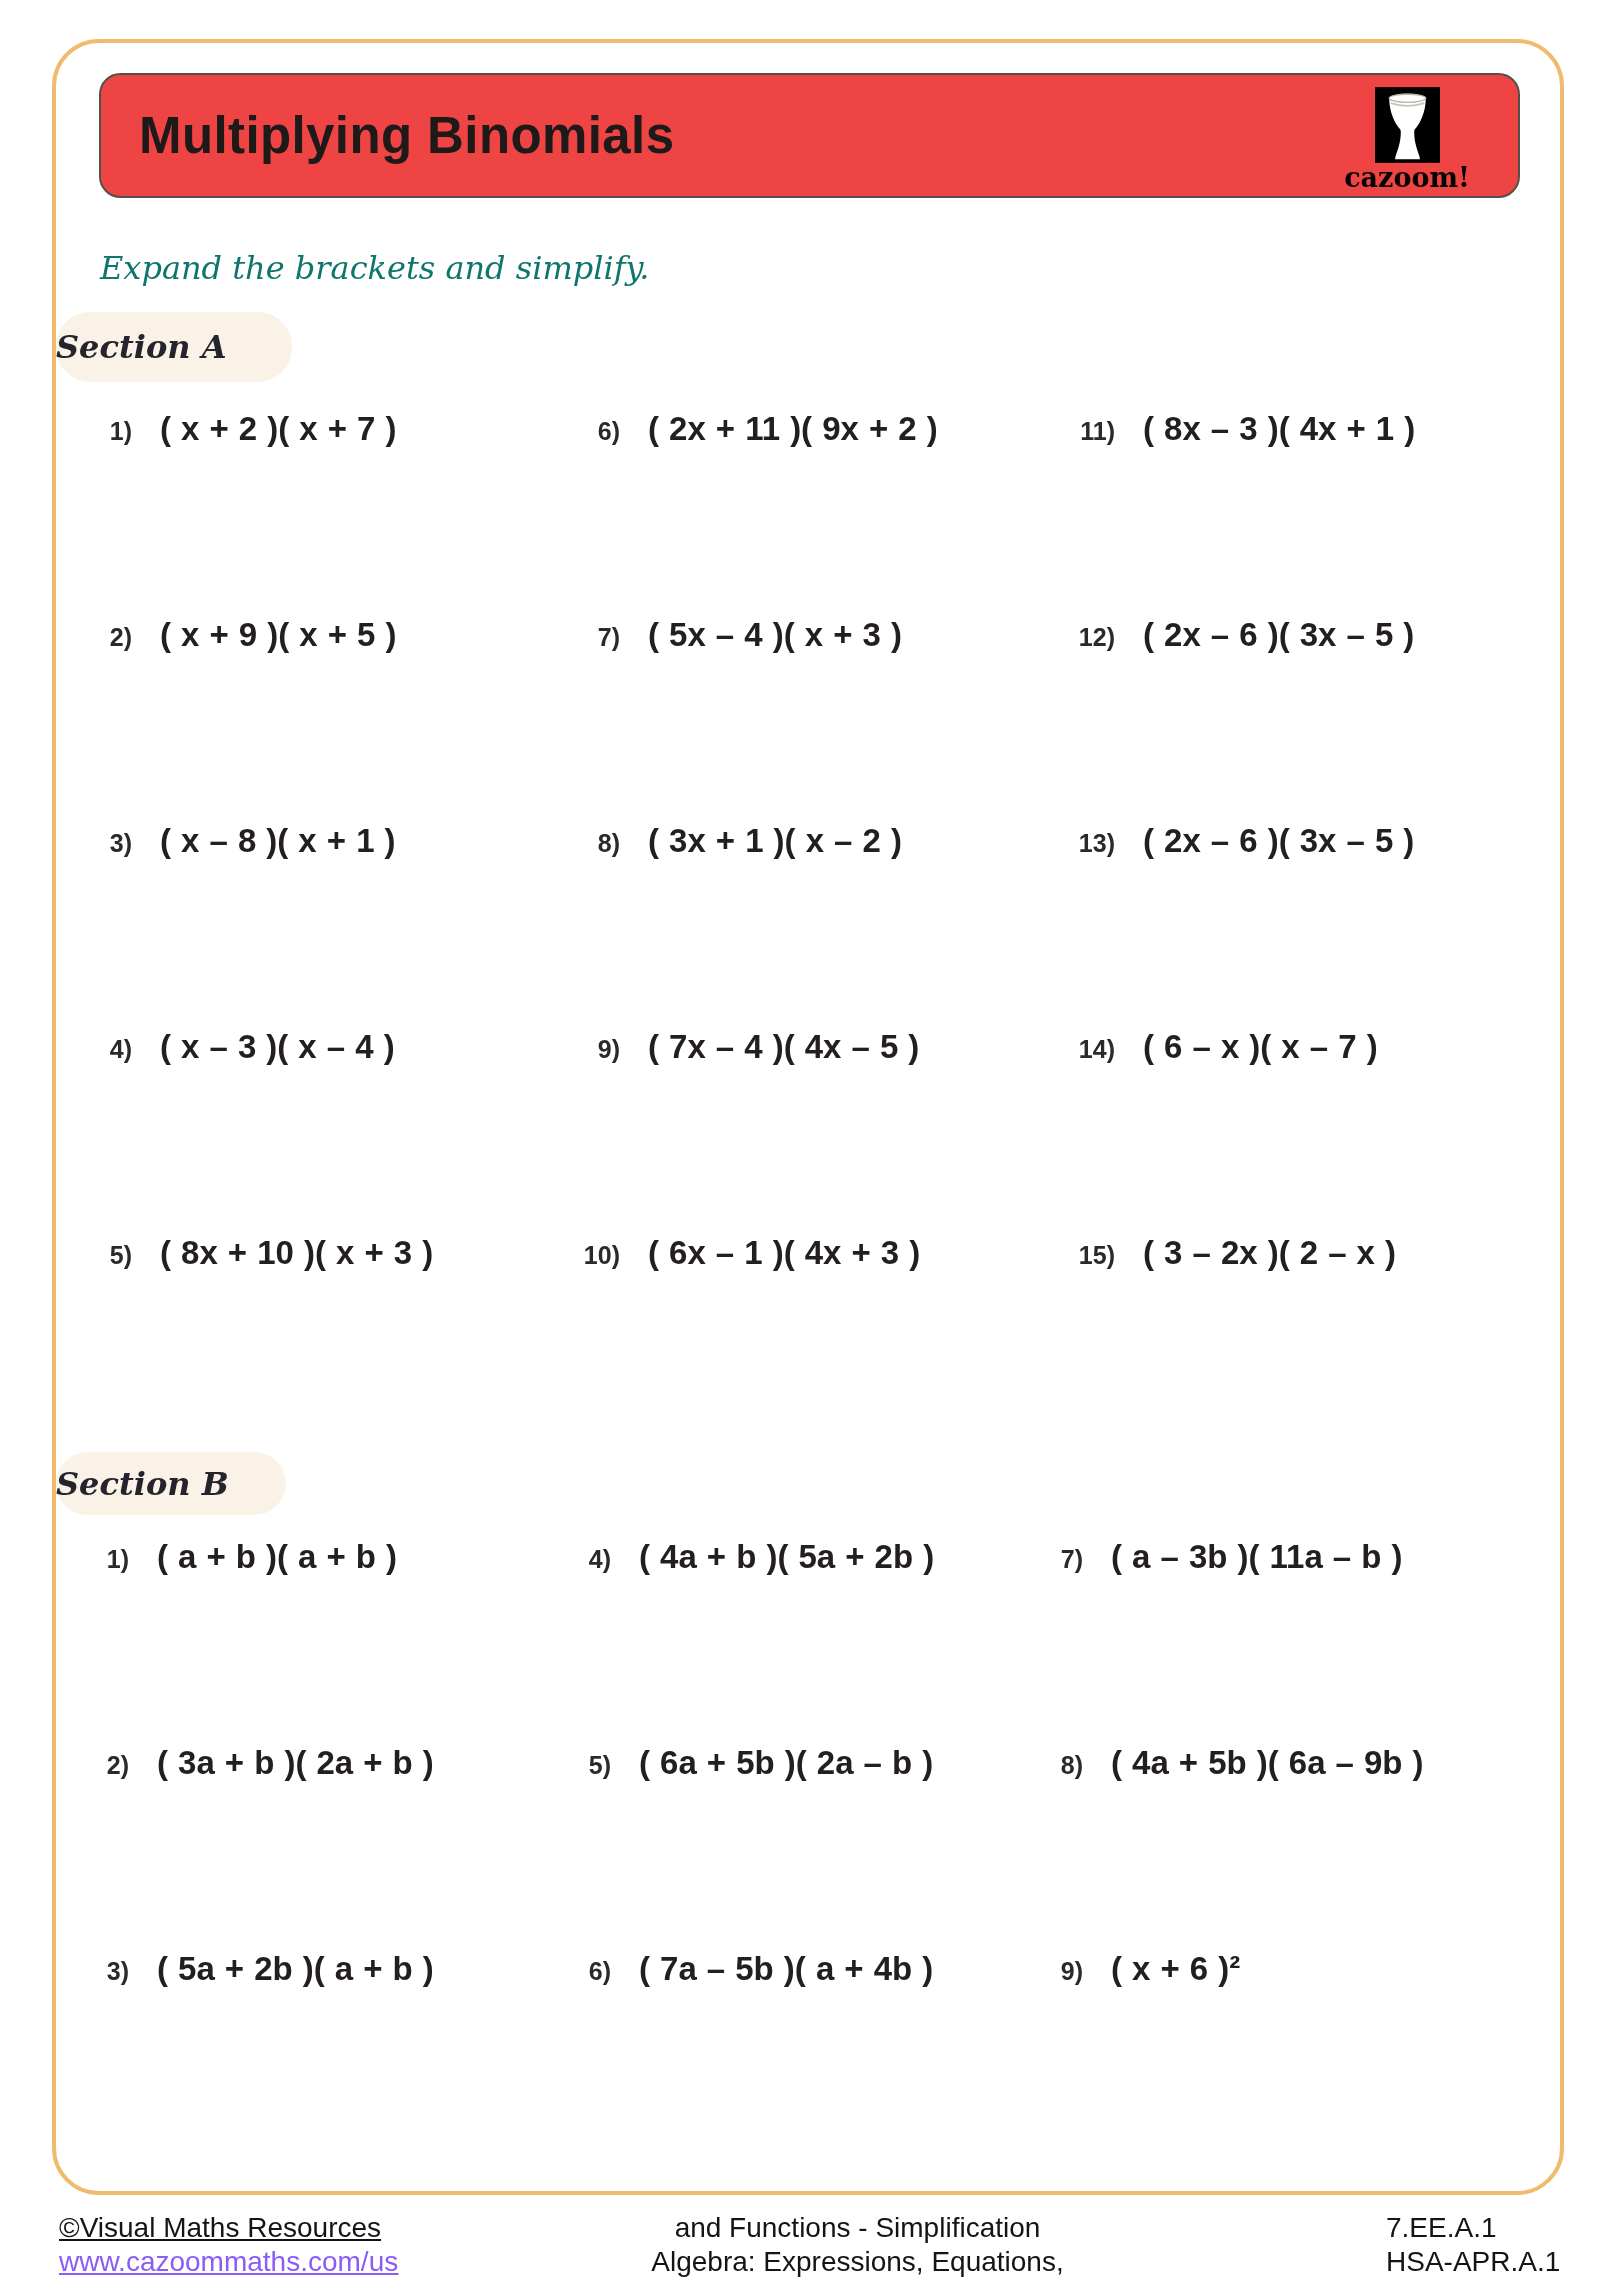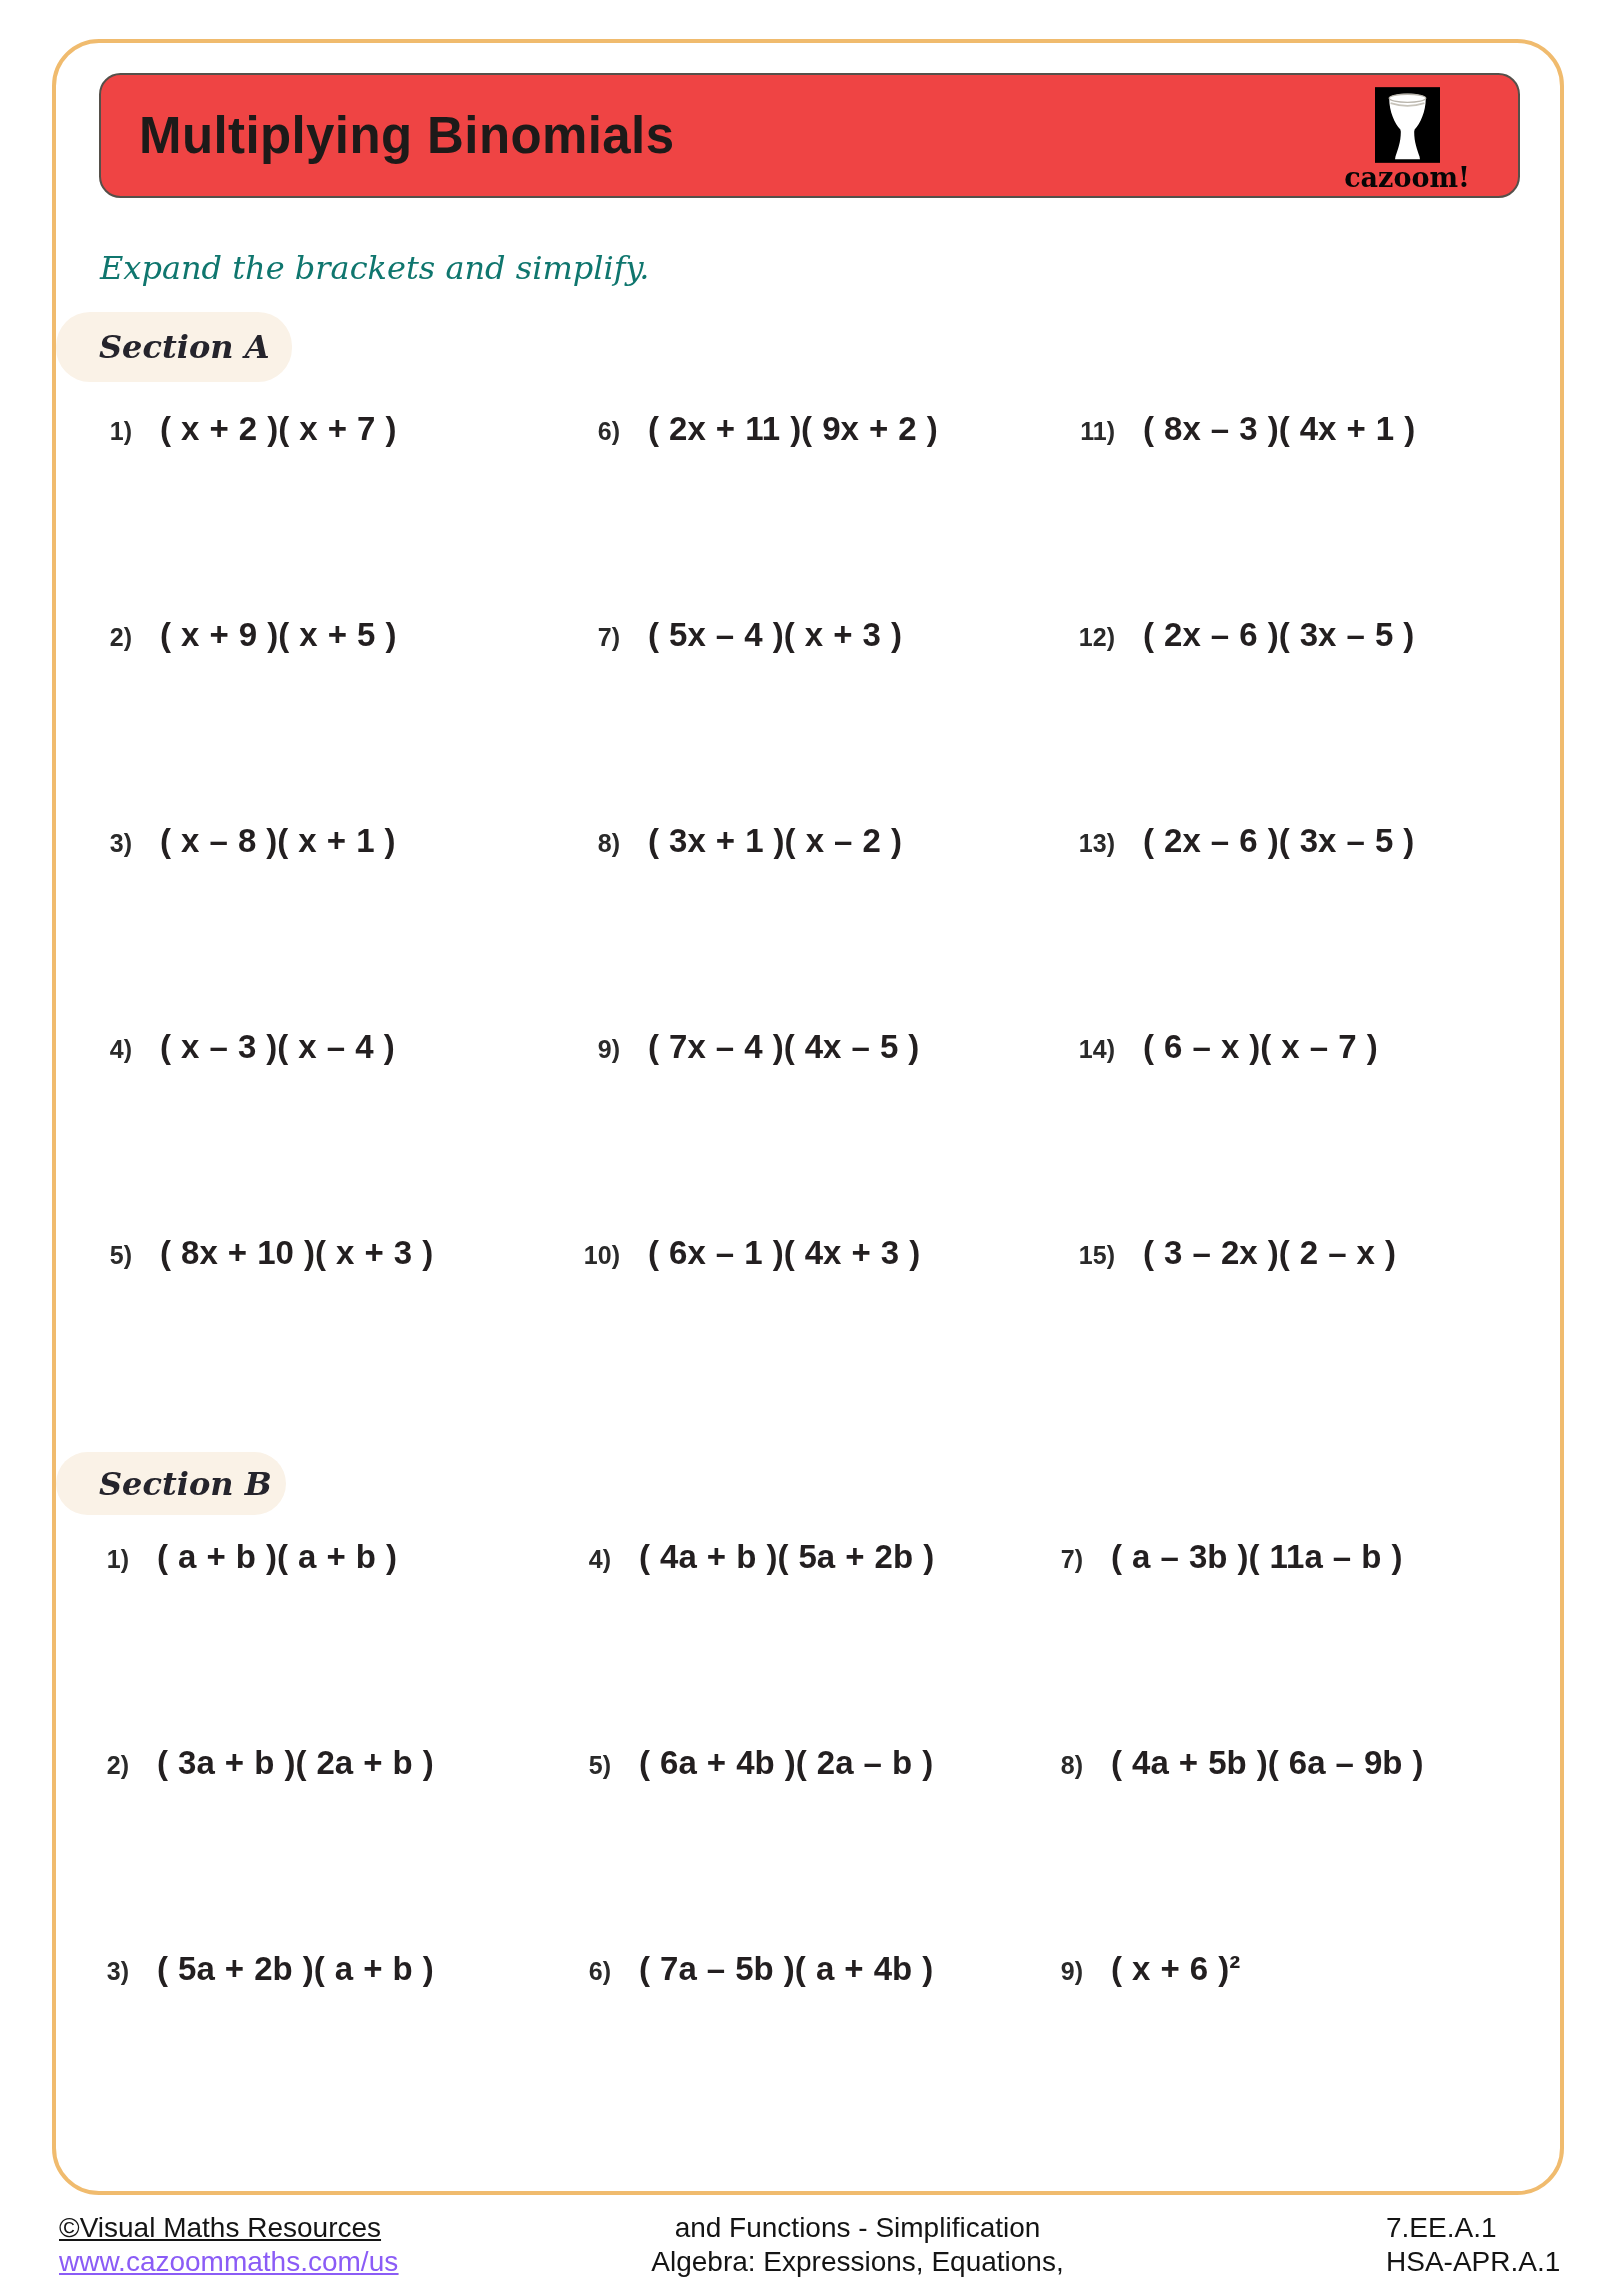--- a/index.html
+++ b/index.html
@@ -65,21 +65,20 @@
     font-size: 32px;
     color: #0f766e;
   }
   .section-label {
     position: absolute;
     left: 56px;
     background: #faf2e7;
     border-radius: 34px;
     display: flex;
     align-items: center;
-    padding-left: 43px;
     box-sizing: border-box;
     font-family: "DejaVu Serif", serif;
     font-style: italic;
     font-weight: bold;
     font-size: 32px;
     color: #25242c;
   }
   .section-label.a { top: 312px; width: 236px; height: 70px; }
   .section-label.b { top: 1452px; width: 230px; height: 63px; }
   .q {
@@ -216,21 +215,21 @@
     <span class="qnum">3)</span>
     <span class="qexpr">( 5a + 2b )( a + b )</span>
   </div>
 
   <div class="q" style="left:564px;top:1539px">
     <span class="qnum">4)</span>
     <span class="qexpr">( 4a + b )( 5a + 2b )</span>
   </div>
   <div class="q" style="left:564px;top:1745px">
     <span class="qnum">5)</span>
-    <span class="qexpr">( 6a + 4b )( 2a – b )</span>
+    <span class="qexpr">( 6a + 5b )( 2a – b )</span>
   </div>
   <div class="q" style="left:564px;top:1951px">
     <span class="qnum">6)</span>
     <span class="qexpr">( 7a – 5b )( a + 4b )</span>
   </div>
 
   <div class="q" style="left:1036px;top:1539px">
     <span class="qnum">7)</span>
     <span class="qexpr">( a – 3b )( 11a – b )</span>
   </div>

